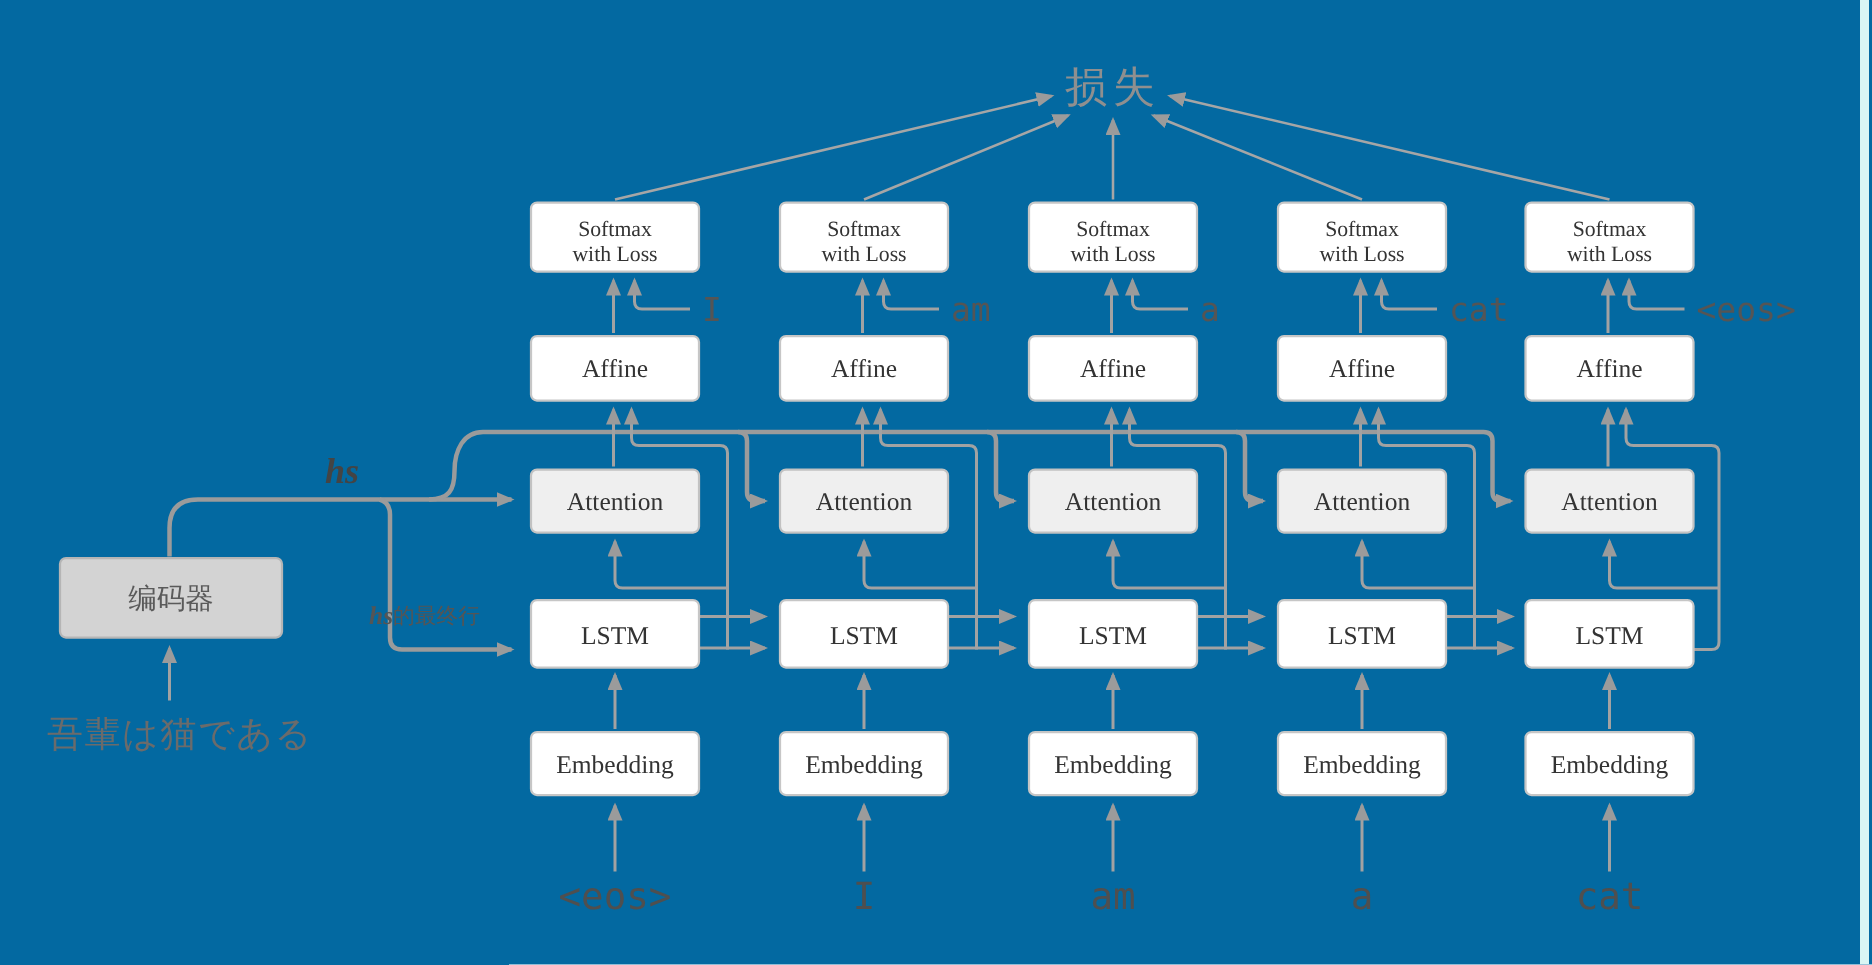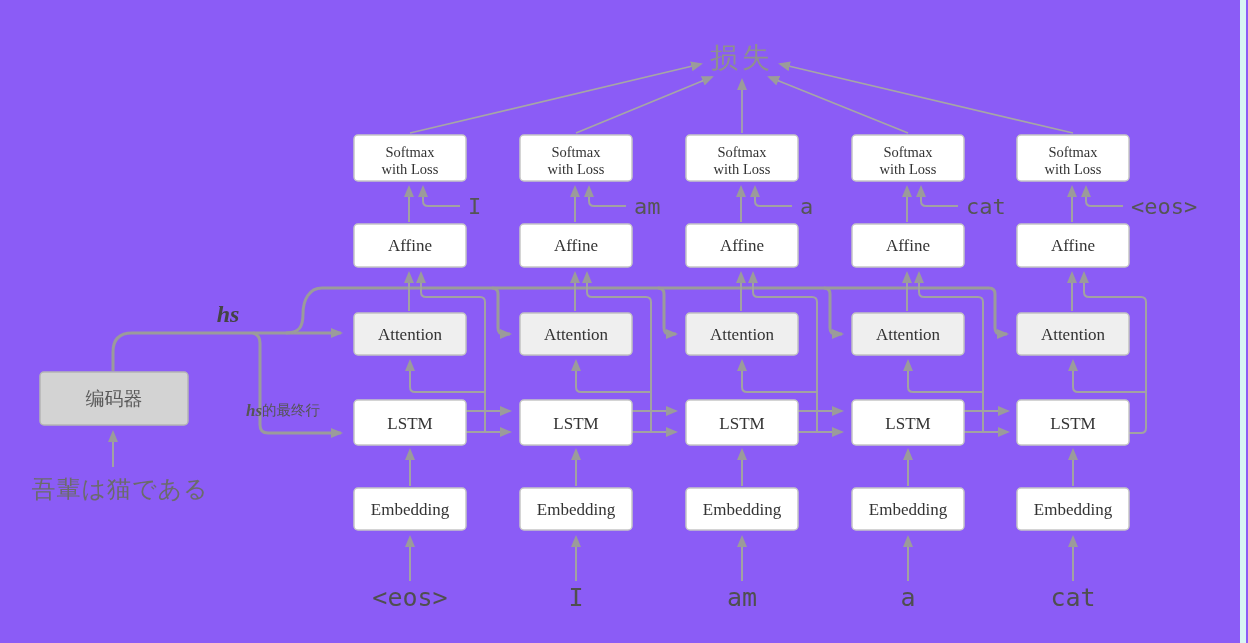--- a/index.html
+++ b/index.html
@@ -1,16 +1,16 @@
 <!DOCTYPE html>
 <html><head>
 <meta charset="utf-8">
 <style>
   html,body{margin:0;padding:0;background:#ffffff;}
-  .stage{position:relative;width:1248px;height:643px;background:#8b5cf6;overflow:hidden;}
+  .stage{position:relative;width:1248px;height:643px;background:#0369a1;overflow:hidden;}
   svg{display:block;}
   .box-label{font-family:"Liberation Serif","DejaVu Serif",serif;font-size:17px;fill:#333333;}
   .box-label-sm{font-family:"Liberation Serif","DejaVu Serif",serif;font-size:14.5px;fill:#333333;}
   .mono-side{font-family:"DejaVu Sans Mono","Liberation Mono",monospace;font-size:22px;fill:#555555;}
   .mono-bottom{font-family:"DejaVu Sans Mono","Liberation Mono",monospace;font-size:25px;fill:#4f4f4f;}
   .cjk{font-family:"DejaVu Sans","Liberation Sans",sans-serif;}
   .loss-label{font-size:28px;fill:#8f8f8f;letter-spacing:4px;}
   .encoder-label{font-size:19px;fill:#5a5a5a;}
   .encoder-input{font-size:24px;fill:#6b6b6b;letter-spacing:1px;}
   .hs-label{font-family:"Liberation Serif","DejaVu Serif",serif;font-style:italic;font-weight:bold;font-size:24px;fill:#444444;}

